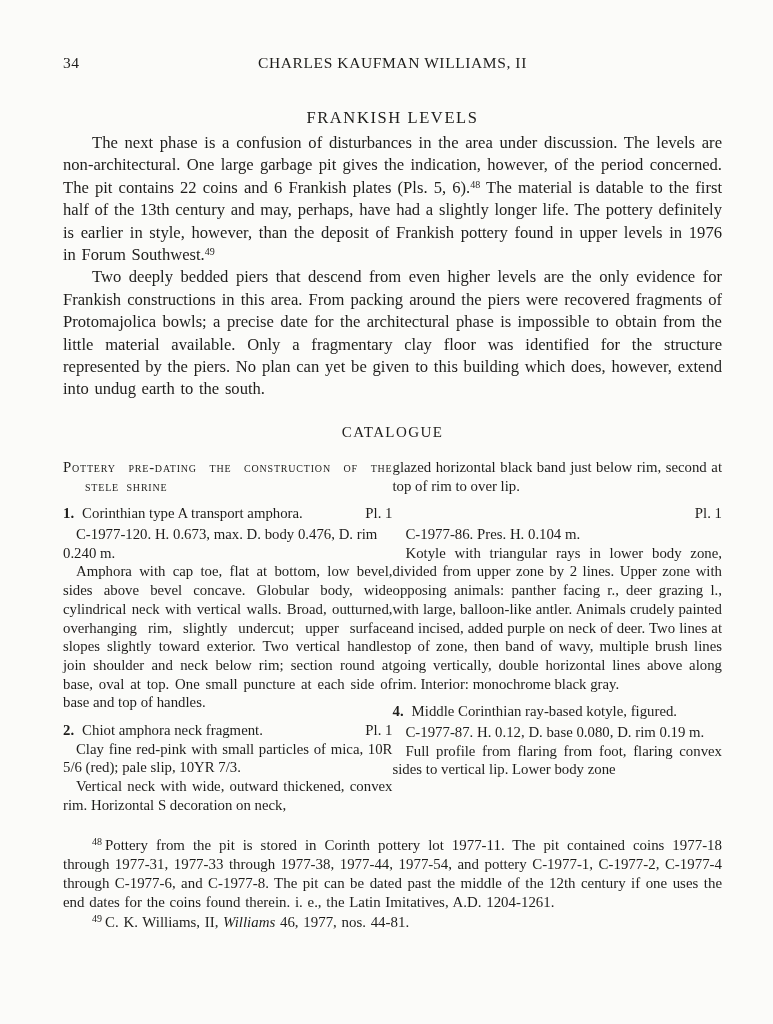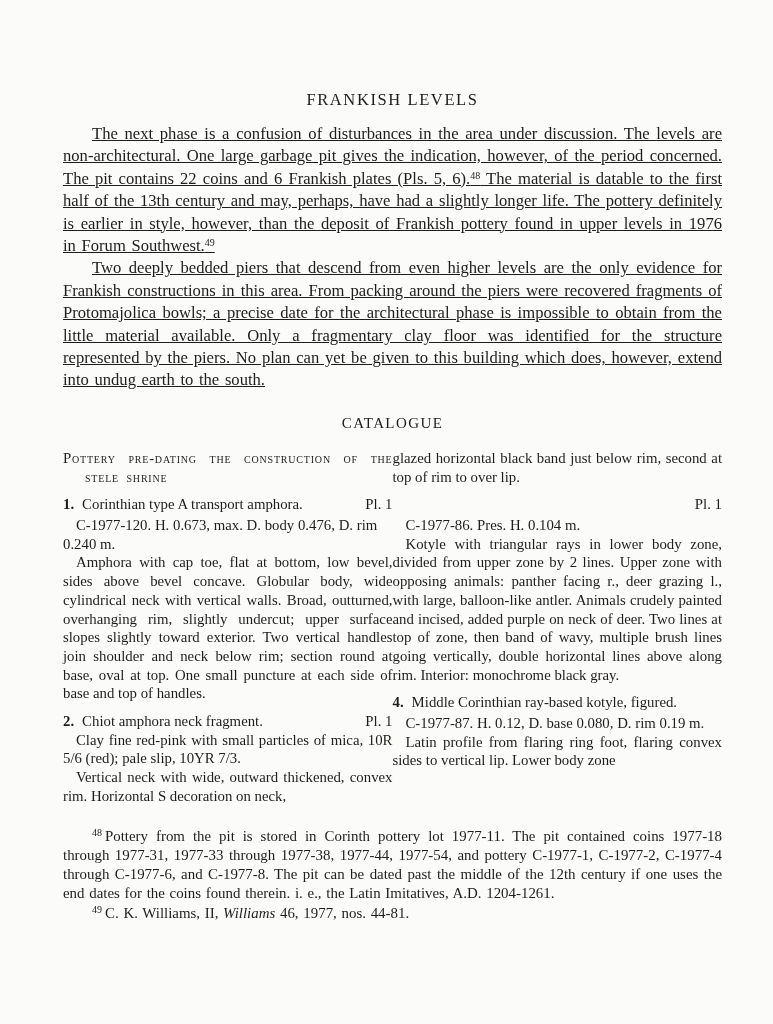--- a/index.html
+++ b/index.html
@@ -38,22 +38,21 @@
   
   .section-title {
     margin-top: 36px;
     text-align: center;
     font-size: 16.5px;
     letter-spacing: 1.6px;
   }
 
   
   .body-text {
-    margin-top: 13px;
-    text-decoration: underline;
+    margin-top: 4px;
   }
   .body-text p {
     margin: 0;
     font-size: 16.6px;
     line-height: 22.4px;
     text-align: justify;
     text-indent: 29px;
     word-spacing: 1.5px;
   }
   sup {
@@ -148,20 +147,24 @@
   }
   .footnotes sup {
     margin-right: 3px;
   }
 </style>
 </head>
 <body>
 
 <div class="page">
 
+  <div class="running-header">
+    <span class="page-num">34</span>
+    <div class="running-title">CHARLES KAUFMAN WILLIAMS, II</div>
+  </div>
 
   <div class="section-title">FRANKISH LEVELS</div>
 
   <div class="body-text">
     <p><span>The next phase is a confusion of disturbances in the area under discussion. The levels are non-architectural. One large garbage pit gives the indication, however, of the period concerned. The pit contains 22 coins and 6 Frankish plates (Pls. 5, 6).</span><sup>48</sup><span> The material is datable to the first half of the 13th century and may, perhaps, have had a slightly longer life. The pottery definitely is earlier in style, however, than the deposit of Frankish pottery found in upper levels in 1976 in Forum Southwest.</span><sup>49</sup></p>
     <p>Two deeply bedded piers that descend from even higher levels are the only evidence for Frankish constructions in this area. From packing around the piers were recovered fragments of Protomajolica bowls; a precise date for the architectural phase is impossible to obtain from the little material available. Only a fragmentary clay floor was identified for the structure represented by the piers. No plan can yet be given to this building which does, however, extend into undug earth to the south.</p>
   </div>
 
   <div class="catalogue-heading">CATALOGUE</div>
 
@@ -201,21 +204,21 @@
         <p class="measure">C-1977-86. Pres. H. 0.104 m.</p>
         <p class="desc">Kotyle with triangular rays in lower body zone, divided from upper zone by 2 lines. Upper zone with opposing animals: panther facing r., deer grazing l., with large, balloon-like antler. Animals crudely painted and incised, added purple on neck of deer. Two lines at top of zone, then band of wavy, multiple brush lines going vertically, double horizontal lines above along rim. Interior: monochrome black gray.</p>
       </div>
 
       <div class="entry">
         <div class="entry-header">
           <span class="entry-num">4.</span>
           <span class="entry-title">Middle Corinthian ray-based kotyle, figured.</span>
         </div>
         <p class="measure">C-1977-87. H. 0.12, D. base 0.080, D. rim 0.19 m.</p>
-        <p class="desc">Latin profile from flaring ring foot, flaring convex sides to vertical lip. Lower body zone</p>
+        <p class="desc">Full profile from flaring from foot, flaring convex sides to vertical lip. Lower body zone</p>
       </div>
     </div>
 
   </div>
 
   <div class="footnotes">
     <p><sup>48</sup><span>Pottery from the pit is stored in Corinth pottery lot 1977-11. The pit contained coins 1977-18 through 1977-31, 1977-33 through 1977-38, 1977-44, 1977-54, and pottery C-1977-1, C-1977-2, C-1977-4 through C-1977-6, and C-1977-8. The pit can be dated past the middle of the 12th century if one uses the end dates for the coins found therein. i. e., the Latin Imitatives, A.D. 1204-1261.</span></p>
     <p><sup>49</sup><span>C. K. Williams, II, </span><i>Williams</i><span> 46, 1977, nos. 44-81.</span></p>
   </div>
 

